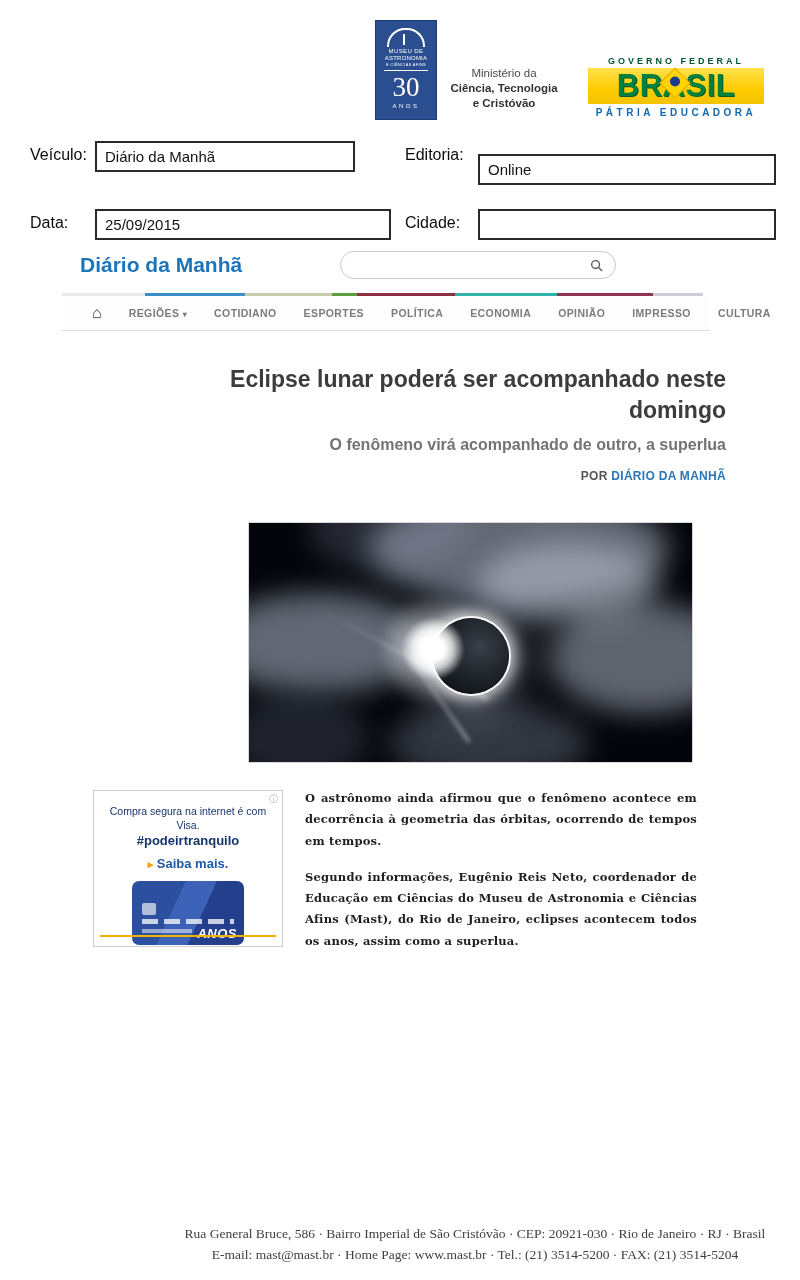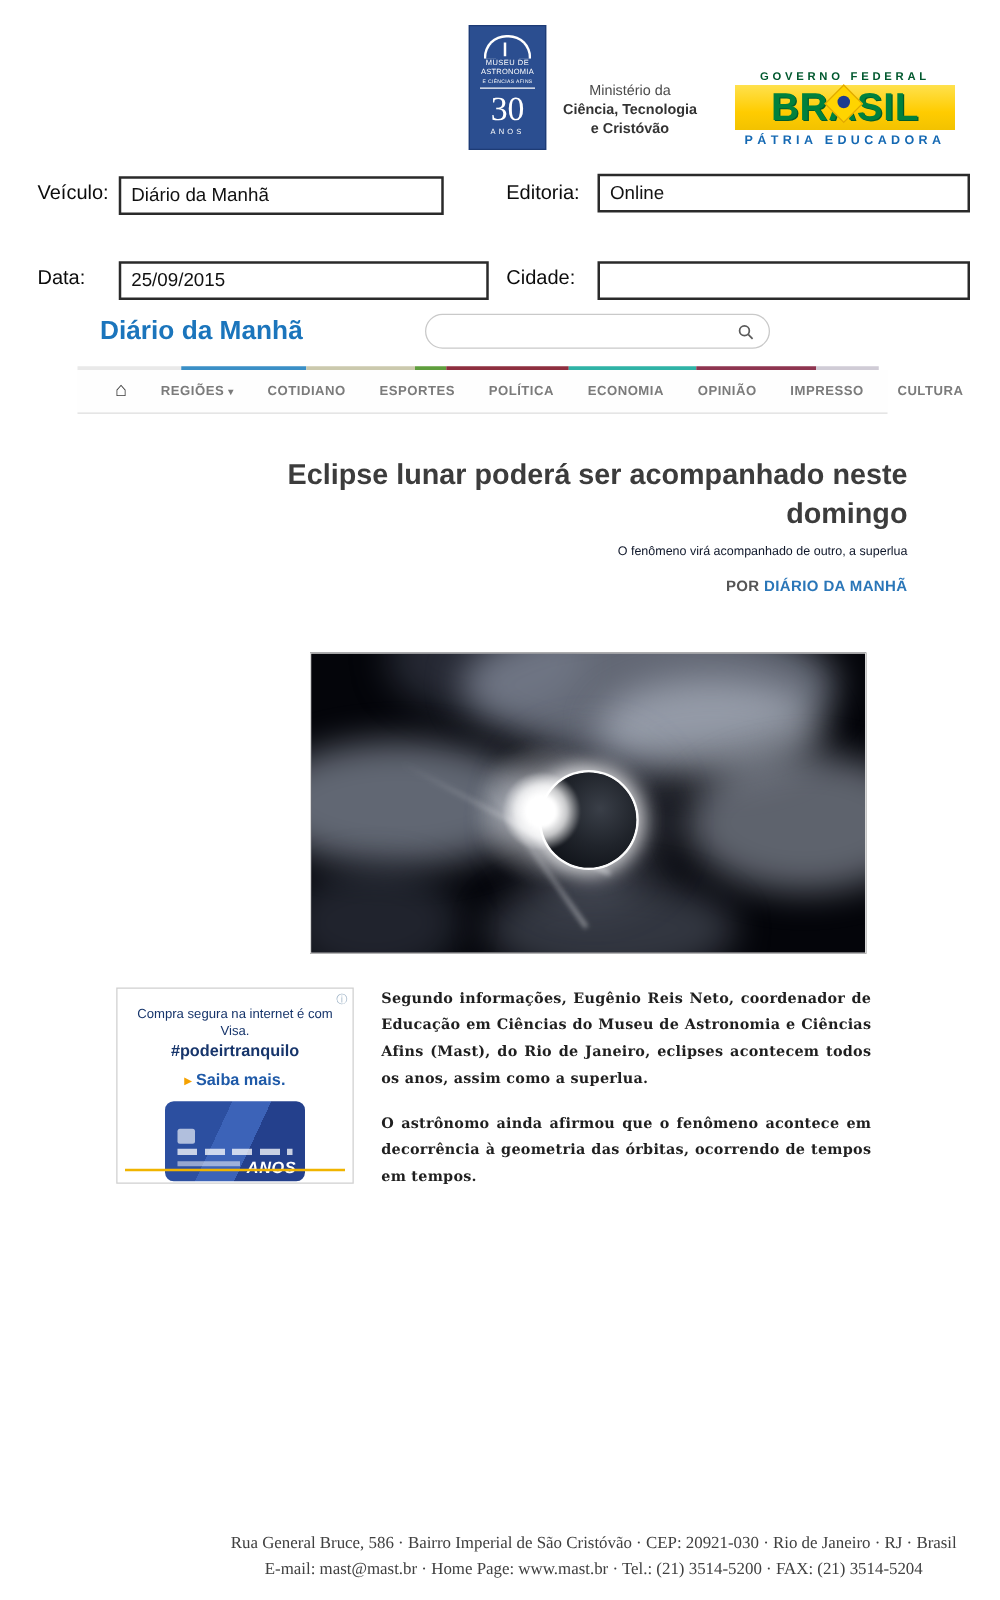--- a/index.html
+++ b/index.html
@@ -55,21 +55,21 @@
   .sg7{width:96px;background:#8e3550;} .sg8{width:50px;background:#d0ccd6;}
   .nav{position:absolute;left:0;top:48px;width:648px;height:34px;border-bottom:1px solid #ddd;
     display:flex;align-items:center;background:#fefefe;}
   .nav-home{margin-left:30px;color:#3a3a3a;font-size:16px;font-weight:bold;cursor:pointer;}
   .nav-item{margin-left:27px;font-size:10.5px;font-weight:bold;color:#7b7b7b;
     letter-spacing:.4px;cursor:pointer;white-space:nowrap;}
   .caret{font-size:8px;color:#7b7b7b;}
 
   .article-col{position:absolute;left:144px;top:116px;width:520px;text-align:right;}
   .title{font-size:23px;font-weight:700;color:#3c3c3c;line-height:1.35;margin:0;}
-  .subtitle{margin-top:10px;font-size:10px;color:#0f172a;}
+  .subtitle{margin-top:10px;font-size:16px;color:#737373;font-weight:bold;}
   .byline{margin-top:15px;font-size:12px;font-weight:bold;letter-spacing:.3px;}
   .byline .pre{color:#555;} .byline .auth{color:#2a76b8;}
 
   
   .photo{position:absolute;left:186px;top:274px;width:445px;height:241px;background:#04050a;
     overflow:hidden;border:1px solid #d8d8d8;box-sizing:border-box;}
   .cloud{position:absolute;border-radius:50%;filter:blur(14px);}
   .c1{left:120px;top:-30px;width:300px;height:110px;background:rgba(150,158,175,.65);}
   .c2{left:230px;top:20px;width:180px;height:80px;background:rgba(190,196,210,.55);}
   .c3{left:-40px;top:70px;width:220px;height:100px;background:rgba(160,168,185,.6);}
@@ -148,21 +148,21 @@
   <div class="gov-brand-wrap">
     <div class="gov-brand">BRASIL</div>
     <div class="gov-flag"></div>
   </div>
   <div class="gov-bottom">PÁTRIA EDUCADORA</div>
 </div>
 
 <div class="fld-label" style="left:30px;top:146px;">Veículo:</div>
 <div class="fld-box" style="left:95px;top:141px;width:260px;">Diário da Manhã</div>
 <div class="fld-label" style="left:405px;top:146px;">Editoria:</div>
-<div class="fld-box" style="left:478px;top:139px;width:298px;">Online</div>
+<div class="fld-box" style="left:478px;top:154px;width:298px;">Online</div>
 
 <div class="fld-label" style="left:30px;top:214px;">Data:</div>
 <div class="fld-box" style="left:95px;top:209px;width:296px;">25/09/2015</div>
 <div class="fld-label" style="left:405px;top:214px;">Cidade:</div>
 <div class="fld-box" style="left:478px;top:209px;width:298px;"></div>
 
 <div class="site">
 
   <div class="site-logo">Diário da Manhã</div>
 
@@ -234,22 +234,22 @@
       <div class="card">
         <div class="card-chip"></div>
         <div class="card-num"></div>
         <div class="card-name"></div>
         <div class="card-brand">ANOS</div>
       </div>
       <div class="ad-rule"></div>
     </div>
 
     <div class="paras">
+      <p>O astrônomo ainda afirmou que o fenômeno acontece em decorrência à geometria das órbitas, ocorrendo de tempos em tempos.</p>
       <p>Segundo informações, Eugênio Reis Neto, coordenador de Educação em Ciências do Museu de Astronomia e Ciências Afins (Mast), do Rio de Janeiro, eclipses acontecem todos os anos, assim como a superlua.</p>
-      <p>O astrônomo ainda afirmou que o fenômeno acontece em decorrência à geometria das órbitas, ocorrendo de tempos em tempos.</p>
     </div>
 
   </div>
 </div>
 
 <div class="footer">
   <div>Rua General Bruce, 586 · Bairro Imperial de São Cristóvão · CEP: 20921-030 · Rio de Janeiro · RJ · Brasil</div>
   <div>E-mail: mast@mast.br · Home Page: www.mast.br · Tel.: (21) 3514-5200 · FAX: (21) 3514-5204</div>
 </div>
 

